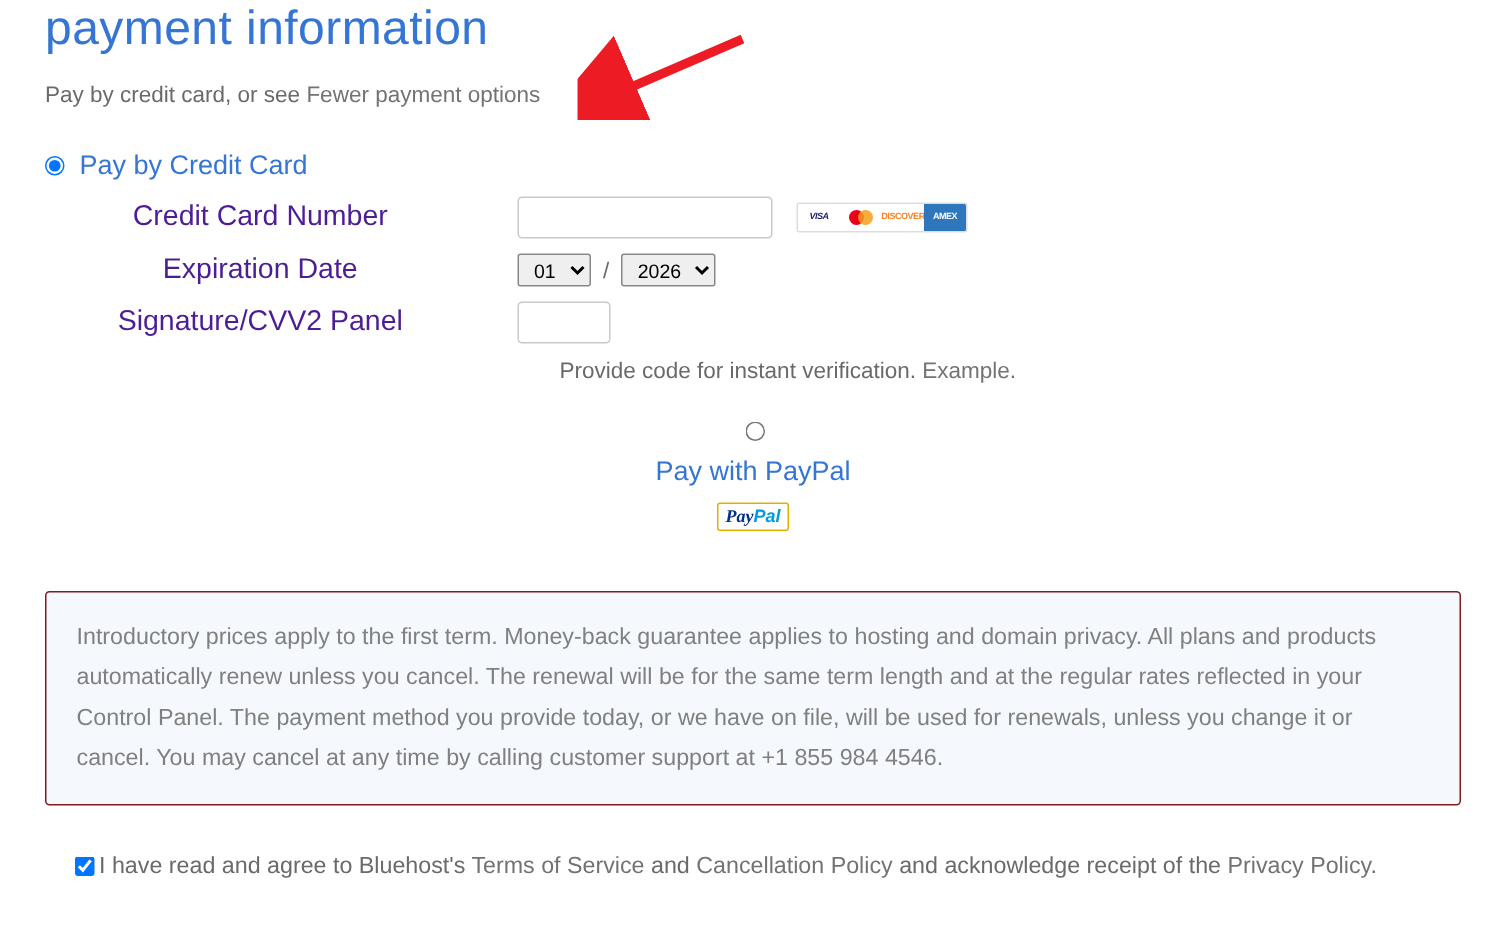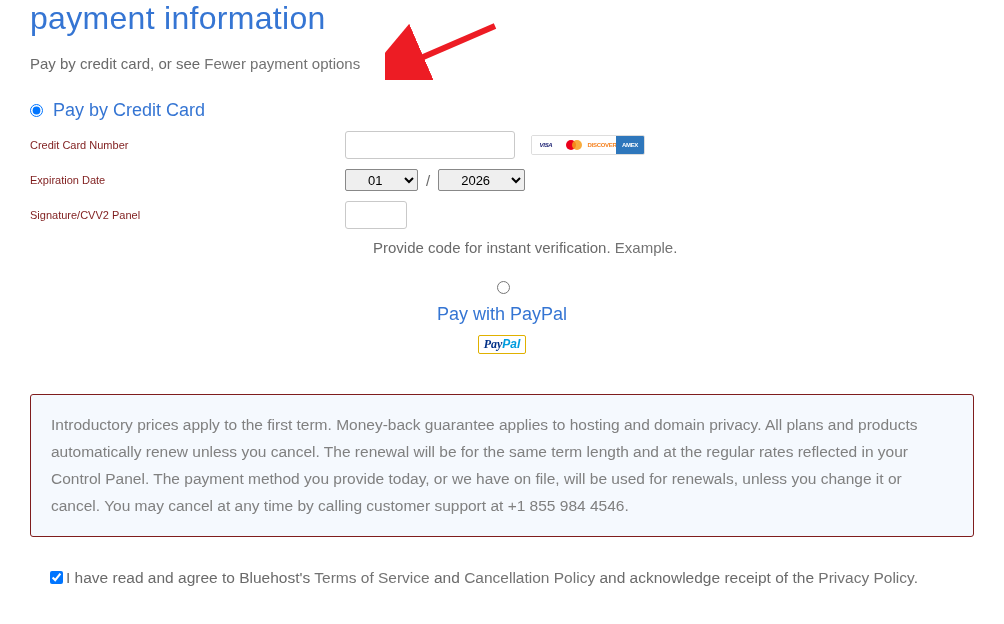--- a/index.html
+++ b/index.html
@@ -47,23 +47,23 @@
   }
 
   .cc-fields { margin: 6px 0 22px 0; }
   .field-row {
     display: flex;
     align-items: center;
     margin-bottom: 10px;
   }
   .field-label {
     width: 315px;
-    text-align: left;
-    color: #7f1d1d;
-    font-size: 11px;
+    text-align: center;
+    color: #4c1d95;
+    font-size: 19px;
     font-weight: 300;
     padding-right: 28px;
   }
   .field-control {
     display: flex;
     align-items: center;
     gap: 8px;
     font-size: 15px;
     color: #6a6a6a;
   }
@@ -74,21 +74,21 @@
     padding: 2px 6px;
     font-size: 14px;
   }
   .cc-num { width: 170px; }
   .cvv { width: 62px; }
   select {
     border: 1px solid #888;
     border-radius: 2px;
     height: 22px;
     font-size: 13px;
-    padding: 0 18px;
+    padding: 0 6px;
     background: #efefef;
   }
   .slash { color: #6a6a6a; }
   .hint-row {
     padding-left: 343px;
     font-size: 15px;
     color: #6a6a6a;
     margin-top: 6px;
   }
 

